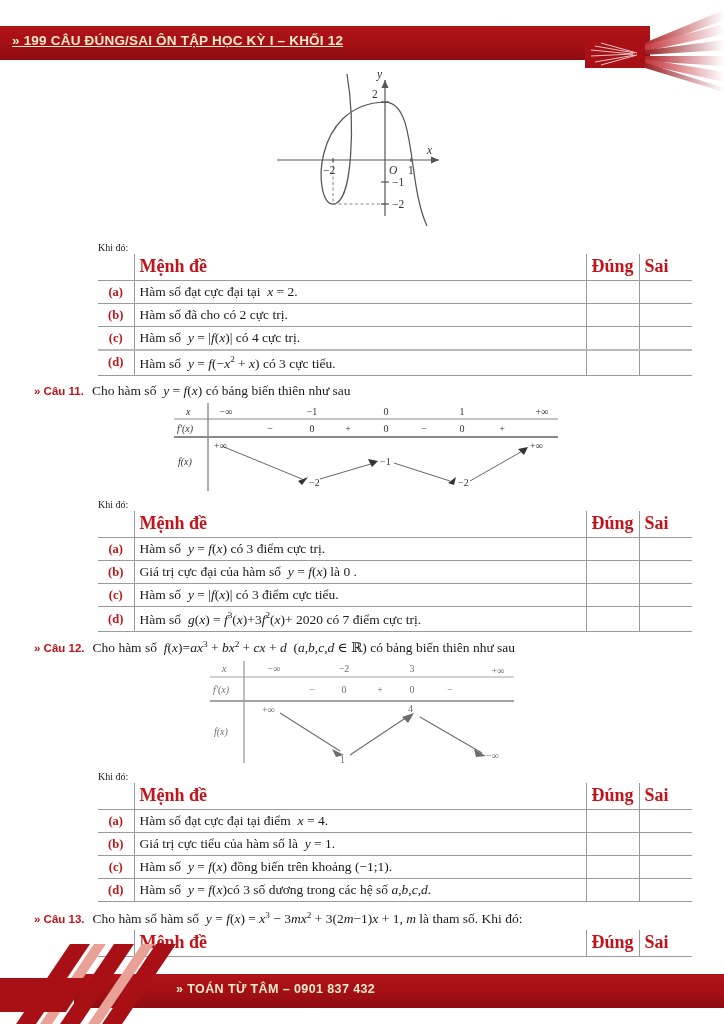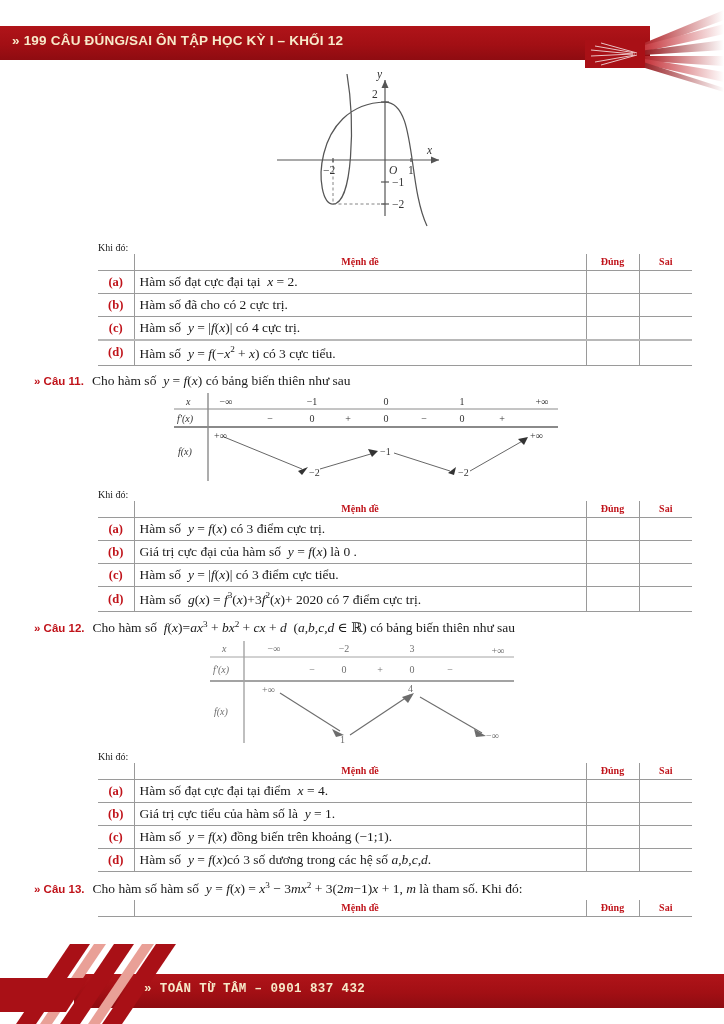--- a/index.html
+++ b/index.html
@@ -34,40 +34,41 @@
   }
   .hdr-title {
     position: absolute;
     left: 12px; top: 7px;
     color: #f7e9c9;
     font-family: "Liberation Sans", sans-serif;
     font-weight: bold;
     font-size: 13.5px;
     letter-spacing: .2px;
     white-space: nowrap;
+    text-decoration: underline;
   }
   .hdr-deco { position:absolute; top:-16px; left:585px; width:139px; height:82px; }
 
   
   .ftr-wrap {
     position: absolute;
     left: 0; bottom: 16px;
     width: 724px; height: 34px;
   }
   .ftr-bar {
     position: absolute;
     left: 74px; top: 0;
     width: 650px; height: 34px;
     background: #a91016;
     background: linear-gradient(180deg,#b01419 0%, #a20f14 55%, #8e0c11 100%);
   }
   .ftr-title {
-    position:absolute; left: 144px; top: 8px;
+    position:absolute; left: 176px; top: 8px;
     color:#f7e9c9;
-    font-family: Liberation Mono, monospace;
+    font-family: Liberation Sans, sans-serif;
     font-weight:bold; font-size:12.5px; letter-spacing:.4px;
     white-space:nowrap;
   }
   .ftr-page {
     position:absolute; right: 18px; top: 8px;
     color:#f7e9c9;
     font-family: "Liberation Sans", sans-serif;
     font-weight:bold; font-size:17px;
     white-space:nowrap;
     margin-top:41px;
@@ -113,22 +114,22 @@
 
   table.prop th, table.prop td {
     border: 1px solid #9a9a9a;
     padding: 3px 5px;
     vertical-align: middle;
   }
   table.prop thead th {
     border-top: none;
     color: #c0131a;
     font-weight: bold;
-    text-align: center;
-    font-size: 10px;
+    text-align: left;
+    font-size: 18px;
     padding: 2px 5px 3px 5px;
   }
   table.prop thead th.blank { border-left: none; border-top: none; }
   table.prop thead th.mdhdr { border-right-color:#9a9a9a; }
   table.prop tbody td.lab {
     color: #c0131a;
     font-weight: bold;
     text-align: center;
     font-size: 12.5px;
     border-left: none;

